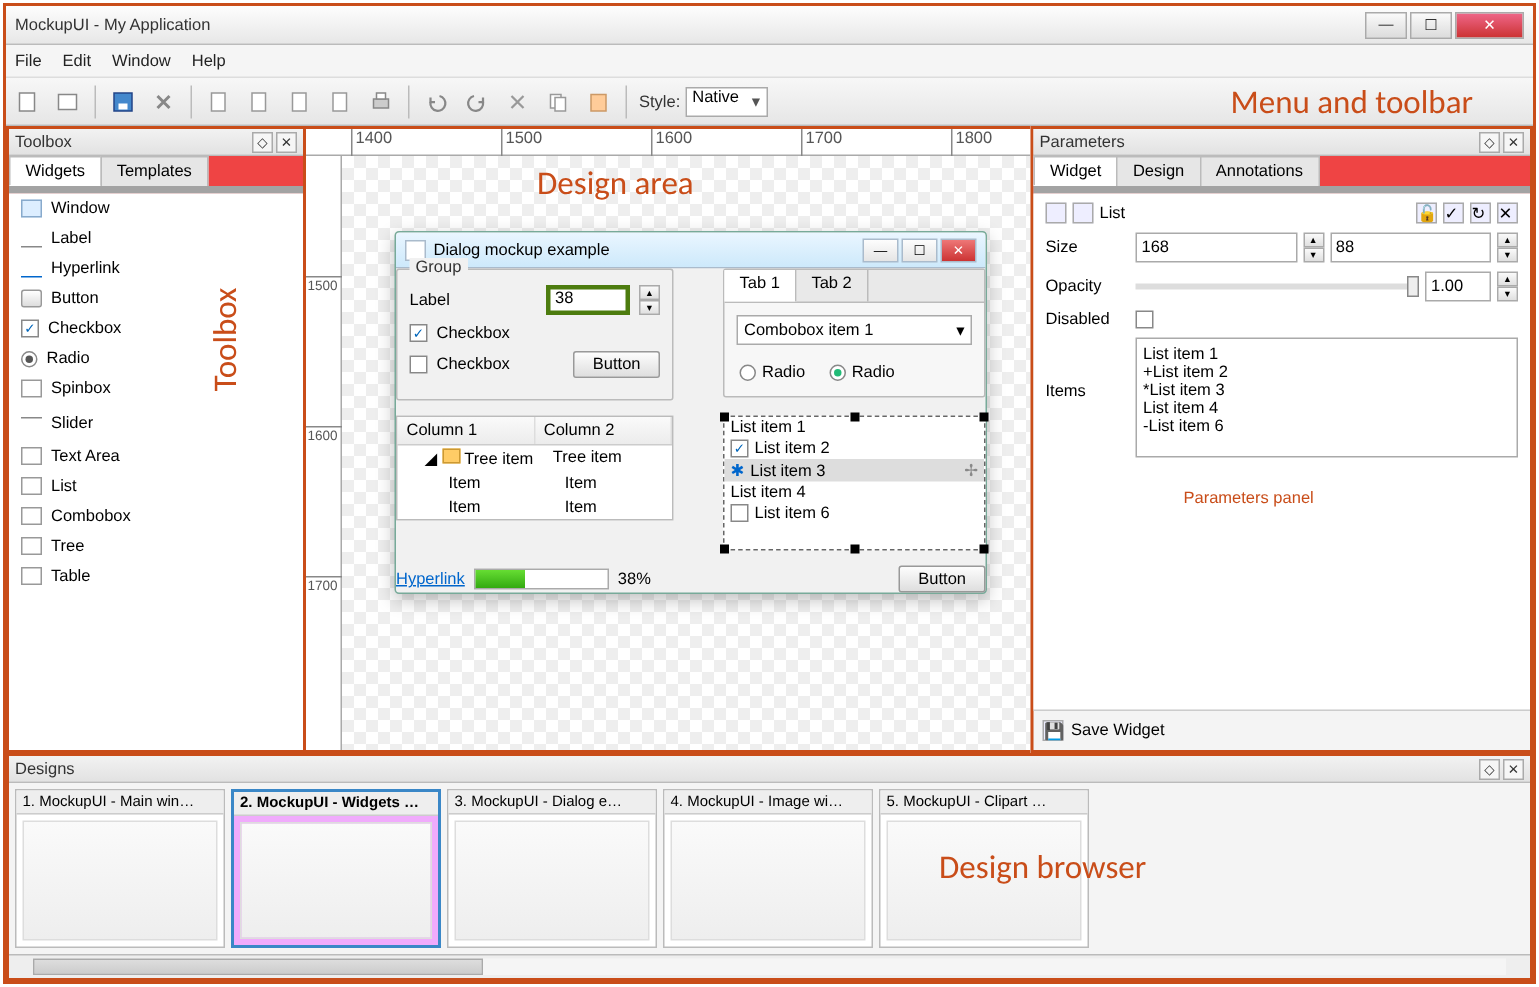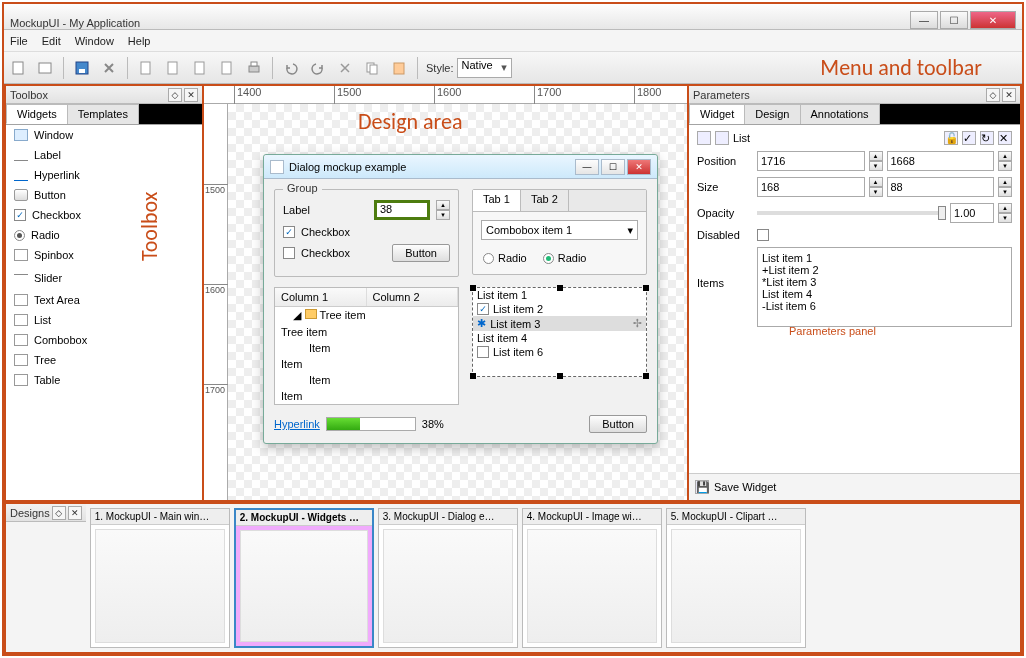--- a/index.html
+++ b/index.html
@@ -1,75 +1,75 @@
 <!DOCTYPE html>
 <html><head>
 <meta charset="utf-8">
 <style>
 * { box-sizing: border-box; margin: 0; padding: 0; font-family: "Segoe UI", Tahoma, sans-serif; font-size: 11px; }
 body { background: #fff; width: 1026px; height: 658px; overflow: hidden; position: relative; }
 .window { border: 2px solid #c94d19; width: 1022px; height: 654px; position: absolute; top: 2px; left: 2px; display: flex; flex-direction: column; background: #f0f0f0; }
-.titlebar { background: linear-gradient(#fdfdfd,#e7e7e7); height: 26px; display: flex; align-items: flex-end; padding: 0 6px; border-bottom: 1px solid #bbb; }
+.titlebar { background: linear-gradient(#fdfdfd,#e7e7e7); height: 26px; display: flex; align-items: center; padding: 0 6px; border-bottom: 1px solid #bbb; }
 .titlebar .title { flex: 1; color: #333; }
 .winbtn { width: 28px; height: 18px; border: 1px solid #aaa; background: linear-gradient(#fafafa,#dcdcdc); margin-left: 2px; display: flex; align-items: center; justify-content: center; font-size: 10px; color: #333; }
 .winbtn.close { background: linear-gradient(#e68,#c33); color: #fff; width: 46px; }
 .menubar { background: #f5f5f5; height: 22px; display: flex; align-items: center; padding: 0 6px; gap: 14px; border-bottom: 1px solid #ddd; }
 .menubar span { color: #222; }
 .toolbar { height: 32px; background: linear-gradient(#f7f7f7,#e6e6e6); border-bottom: 1px solid #bbb; display: flex; align-items: center; padding: 0 2px; gap: 3px; position: relative; }
 .tbtn { width: 24px; height: 24px; border: 1px solid transparent; display: flex; align-items: center; justify-content: center; }
 .tsep { width: 1px; height: 22px; background: #bbb; margin: 0 3px; }
 .tbtn svg { width: 16px; height: 16px; }
 .style-label { margin-left: 2px; color: #333; }
 .style-select { height: 20px; border: 1px solid #aaa; background: #fff; padding: 0 18px 0 4px; position: relative; }
 .style-select::after { content: "▾"; position: absolute; right: 4px; top: 2px; color: #555; }
 .annot { position: absolute; color: #c94d19; font-size: 22px; font-family: Calibri, sans-serif; pointer-events: none; }
 .main { flex: 1; display: flex; position: relative; border: 2px solid #c94d19; border-left: none; border-right: none; border-top: none; }
 .panel-head { background: linear-gradient(#f2f2f2,#e2e2e2); height: 18px; border-bottom: 1px solid #bbb; display: flex; align-items: center; padding: 0 4px; font-size: 11px; color: #333; }
 .panel-head .sp { flex: 1; }
 .panel-head .pbtn { width: 14px; height: 14px; border: 1px solid #aaa; background: #f6f6f6; margin-left: 2px; display: flex; align-items: center; justify-content: center; font-size: 9px; }
 .toolbox { width: 200px; border: 2px solid #c94d19; display: flex; flex-direction: column; background: #f4f4f4; position: relative; }
-.tabrow { display: flex; background: #000000; border-bottom: 1px solid #a3a3a3; }
+.tabrow { display: flex; background: #ef4444; border-bottom: 5px solid #a3a3a3; }
 .tab, .tab2 { padding: 3px 10px; border: 1px solid #bbb; border-bottom: none; background: #e6e6e6; margin-right: -1px; }
 .tab.active, .tab2.active { background: #fff; border-bottom: 1px solid #fff; }
 .toolbox-list { flex: 1; overflow: auto; background: #fff; }
 .tli { display: flex; align-items: center; padding: 4px 8px; gap: 6px; }
 .tli .ic { width: 14px; height: 12px; }
 .design-area { flex: 1; border: 2px solid #c94d19; border-left: none; border-right: none; background: #fff; position: relative; overflow: hidden; }
 .ruler-h { height: 18px; background: #fff; border-bottom: 1px solid #aaa; position: relative; font-size: 9px; color: #555; }
 .rtick { position: absolute; top: 0; height: 30px; border-left: 1px solid #888; padding-left: 2px; }
 .ruler-v { position: absolute; left: 0; top: 18px; bottom: 0; width: 24px; background: #fff; border-right: 1px solid #aaa; }
 .rtickv { position: absolute; left: 0; width: 24px; border-top: 1px solid #888; font-size: 9px; color: #555; padding-left: 1px; }
 .canvas { position: absolute; left: 24px; top: 18px; right: 0; bottom: 0; background-image: linear-gradient(45deg,#eee 25%,transparent 25%,transparent 75%,#eee 75%),linear-gradient(45deg,#eee 25%,transparent 25%,transparent 75%,#eee 75%); background-size: 16px 16px; background-position: 0 0,8px 8px; background-color: #fff; }
 .dialog { position: absolute; left: 35px; top: 50px; width: 395px; background: #f1f1f1; border: 1px solid #7a9; border-radius: 3px; box-shadow: 0 4px 12px rgba(0,0,0,.25); }
 .dtitle { background: linear-gradient(#eaf6ff,#cde9fb); height: 24px; display: flex; align-items: center; padding: 0 6px; border-bottom: 1px solid #abc; border-radius: 3px 3px 0 0; }
 .dtitle .dic { width: 14px; height: 14px; border: 1px solid #abc; background: #fff; margin-right: 5px; }
 .dtitle .sp { flex: 1; }
 .dtitle .db { width: 24px; height: 16px; border: 1px solid #abc; background: linear-gradient(#fdfdfd,#e5e5e5); margin-left: 2px; display: flex; align-items: center; justify-content: center; font-size: 9px; }
 .dtitle .db.close2 { background: linear-gradient(#e77,#c33); color: #fff; }
-.dbody { padding: 10px; }
+.dbody { }
 .group { border: 1px solid #bbb; border-radius: 2px; padding: 10px 8px 8px; position: relative; width: 185px; float: left; }
 .group-title { position: absolute; top: -8px; left: 8px; background: #f1f1f1; padding: 0 4px; color: #333; }
 .field-row { display: flex; align-items: center; gap: 6px; margin-bottom: 6px; }
 .ftxt { width: 56px; height: 20px; border: 3px solid #4d7c0f; background: #fff; padding: 0 3px; }
 .spinctl { display: flex; flex-direction: column; }
 .spinctl .sp-b { width: 14px; height: 10px; border: 1px solid #aaa; background: linear-gradient(#fafafa,#e0e0e0); font-size: 7px; display: flex; align-items: center; justify-content: center; }
 .cb { width: 12px; height: 12px; border: 1px solid #888; background: #fff; display: inline-flex; align-items: center; justify-content: center; font-size: 9px; color: #06b; }
 .rb { width: 11px; height: 11px; border: 1px solid #888; border-radius: 50%; background: #fff; display: inline-flex; align-items: center; justify-content: center; }
 .rb .dot { width: 5px; height: 5px; border-radius: 50%; background: #2b7; }
 .btn { border: 1px solid #999; background: linear-gradient(#fdfdfd,#dedede); padding: 2px 12px; border-radius: 2px; }
 .tabs-box { float: right; width: 175px; border: 1px solid #bbb; border-radius: 2px; background: #f7f7f7; }
 .tabhead { display: flex; border-bottom: 1px solid #bbb; background: #e9e9e9; height: 22px; }
 .tabhead .th { padding: 3px 10px; border-right: 1px solid #bbb; }
 .tabhead .th.active { background: #fff; }
 .combo { margin: 8px; border: 1px solid #aaa; background: #fff; height: 20px; display: flex; align-items: center; padding: 0 4px; justify-content: space-between; gap: 38px; }
 .radio-row { display: flex; gap: 16px; padding: 4px 10px 10px; }
 .table-box { clear: both; width: 185px; border: 1px solid #bbb; background: #fff; margin-top: 10px; float: left; }
 .table-box .thead { display: flex; border-bottom: 1px solid #ccc; background: linear-gradient(#fafafa,#ececec); }
 .table-box .thc { flex: 1; padding: 3px 6px; border-right: 1px solid #ddd; }
-.trow { display: flex; flex-direction: column; }
+.trow { display: flex; }
 .trow .tdc { flex: 1; padding: 2px 6px; }
 .trow .tdc.ind1 { padding-left: 18px; }
 .trow .tdc.ind2 { padding-left: 34px; }
 .tree-ic { display: inline-block; width: 12px; height: 10px; background: #fc6; border: 1px solid #c93; margin-right: 3px; }
 .list-box { float: right; width: 175px; height: 90px; border: 1px dashed #666; background: #fff; margin-top: 10px; position: relative; }
 .list-box .li { padding: 1px 4px; display: flex; align-items: center; gap: 4px; }
 .list-box .li.sel { background: #ddd; }
 .handle { width: 6px; height: 6px; background: #000; position: absolute; }
 .hyperlink { color: #06c; text-decoration: underline; }
 .progress { width: 90px; height: 14px; border: 1px solid #aaa; background: #fff; display: inline-block; vertical-align: middle; position: relative; }
@@ -80,21 +80,21 @@
 .ptitle-row { display: flex; align-items: center; gap: 4px; }
 .ptitle-row .sp { flex: 1; }
 .pic { width: 14px; height: 14px; border: 1px solid #aaa; background: #eef; }
 .prow { display: flex; align-items: center; gap: 4px; }
 .plab { width: 56px; }
 .pnum { flex: 1; height: 20px; border: 1px solid #aaa; background: #fff; padding: 0 3px; display: flex; align-items: center; }
 .slider { flex: 1; height: 4px; background: #ddd; position: relative; }
 .slider .thumb { position: absolute; right: 0; top: -5px; width: 8px; height: 14px; background: #eee; border: 1px solid #888; }
 .items-box { border: 1px solid #aaa; background: #fff; height: 80px; padding: 4px; white-space: pre-line; font-size: 11px; }
 .save-row { border-top: 1px solid #ccc; padding: 6px; display: flex; align-items: center; gap: 5px; }
-.designs { border: 2px solid #c94d19; border-top: none; background: #f4f4f4; height: 150px; display: flex; position: relative; }
+.designs { border: 2px solid #c94d19; border-top: none; background: #f4f4f4; height: 150px; display: flex; flex-direction: column; position: relative; }
 .thumbs { flex: 1; display: flex; gap: 4px; padding: 4px; overflow: hidden; }
 .thumb-card { width: 140px; border: 1px solid #bbb; background: #fff; display: flex; flex-direction: column; }
 .thumb-card.sel { border: 2px solid #3a87c7; background: #f0abfc; }
 .thumb-card .tlab { padding: 2px 4px; background: #eee; border-bottom: 1px solid #ccc; white-space: nowrap; overflow: hidden; text-overflow: ellipsis; font-size: 10px;}
 .thumb-card.sel .tlab { font-weight: bold; }
 .thumb-card .tprev { flex: 1; background: linear-gradient(#fafafa,#eee); margin: 4px; border: 1px solid #ddd; }
 .hscroll { height: 16px; border-top: 1px solid #bbb; background: #eee; position: relative; }
 .hscroll .track { position: absolute; left: 16px; right: 16px; top: 2px; bottom: 2px; background: #f5f5f5; }
 .hscroll .hthumb { position: absolute; left: 16px; width: 300px; top: 2px; bottom: 2px; background: linear-gradient(#ddd,#ccc); border: 1px solid #aaa; }
 .clearfix::after { content: ""; display: block; clear: both; }
@@ -426,37 +426,20 @@
           <span class="pic"></span>
           <span class="pic"></span>
           <span>List</span>
           <span class="sp"></span>
           <span class="pic">🔓</span>
           <span class="pic">✓</span>
           <span class="pic">↻</span>
           <span class="pic">✕</span>
         </div>
         <div class="prow">
-            <span class="plab">Position</span>
-          <div class="pnum">
-              <span>1716</span>
-            </div>
-          <div class="spinctl">
-              <div class="sp-b">▴</div>
-              <div class="sp-b">▾</div>
-            </div>
-          <div class="pnum">
-              <span>1668</span>
-            </div>
-          <div class="spinctl">
-              <div class="sp-b">▴</div>
-              <div class="sp-b">▾</div>
-            </div>
-        </div>
-        <div class="prow">
             <span class="plab">Size</span>
           <div class="pnum">
               <span>168</span>
             </div>
           <div class="spinctl">
               <div class="sp-b">▴</div>
               <div class="sp-b">▾</div>
             </div>
           <div class="pnum">
               <span>88</span>
@@ -522,19 +505,20 @@
         </div>
       <div class="thumb-card">
           <div class="tlab">4. MockupUI - Image wi…</div>
           <div class="tprev"></div>
         </div>
       <div class="thumb-card">
           <div class="tlab">5. MockupUI - Clipart …</div>
           <div class="tprev"></div>
         </div>
     </div>
+    <span class="annot" style="left:620px; top:60px;">Design browser</span>
     <div class="hscroll">
       <div class="track"></div>
         <div class="hthumb"></div>
     </div>
   </div>
 
 </div>
 
 </body></html>

